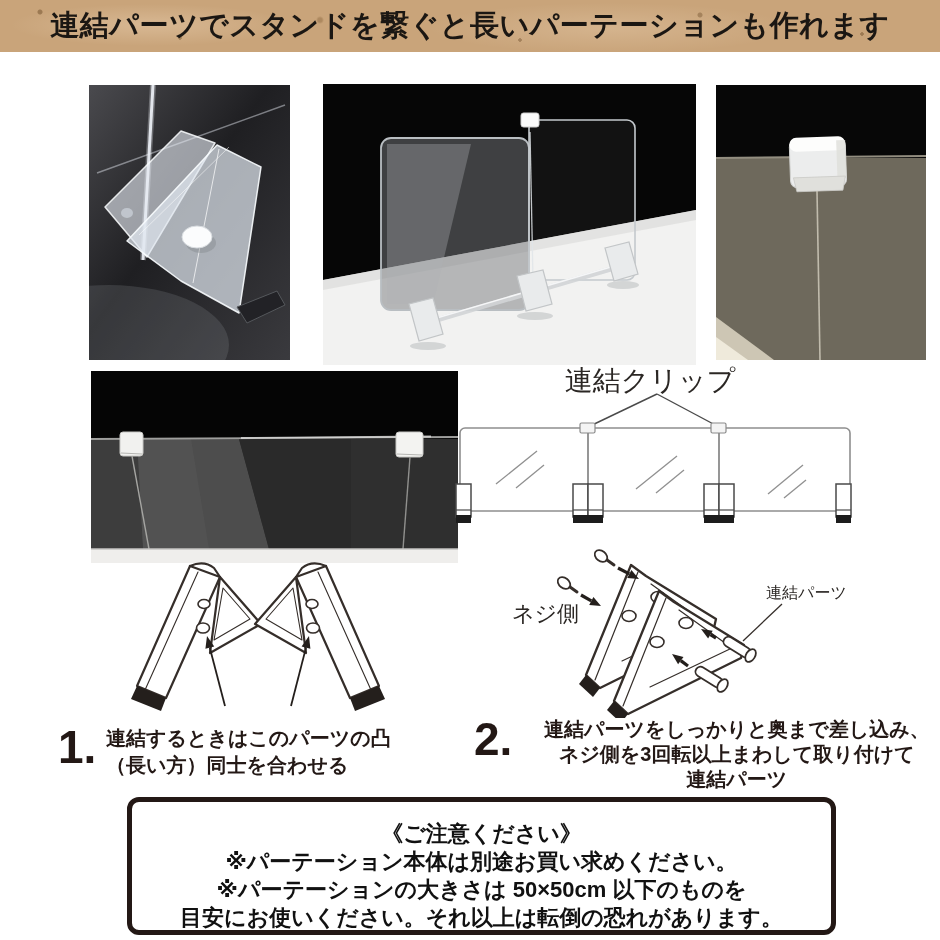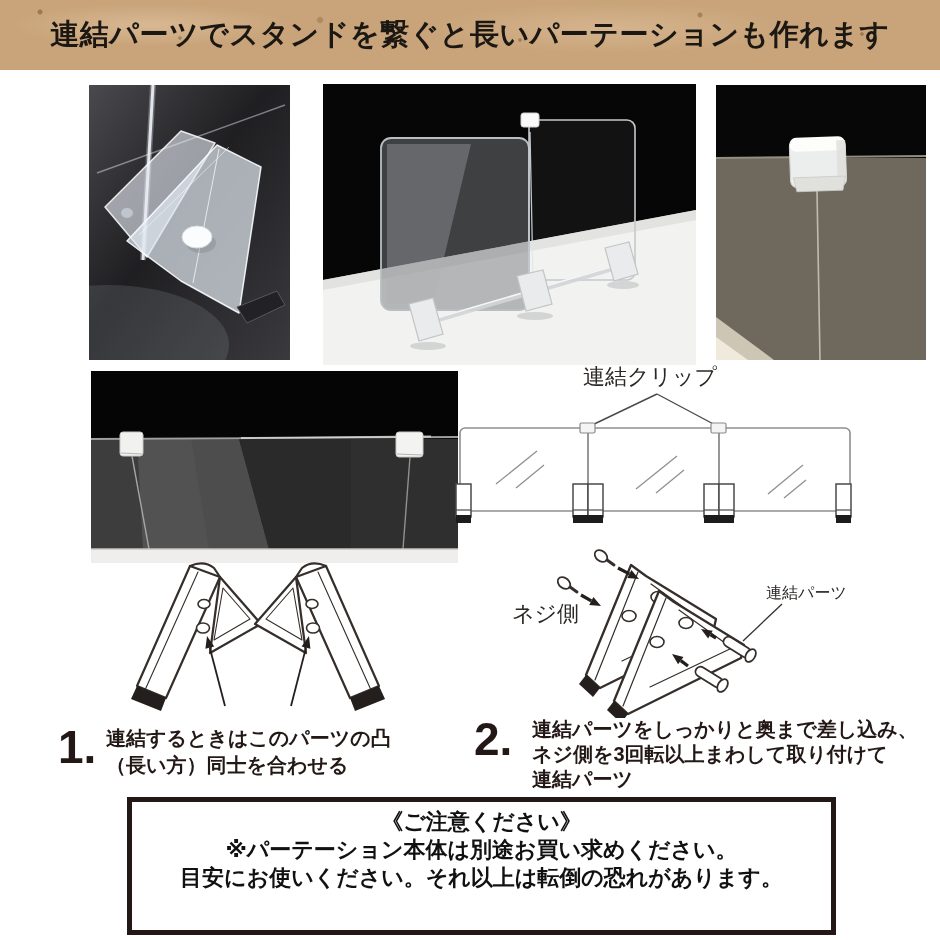--- a/index.html
+++ b/index.html
@@ -2,21 +2,21 @@
 <html><head>
 <meta charset="utf-8">
 <style>
   html,body{margin:0;padding:0;background:#fff;}
   .page{
     position:relative;width:940px;height:940px;background:#ffffff;overflow:hidden;
     font-family:"Liberation Sans","DejaVu Sans",sans-serif;
   }
   
   .banner{
-    position:absolute;left:0;top:0;width:940px;height:70px;
+    position:absolute;left:0;top:0;width:940px;height:52px;
     background-color:#c9a47a;
     background-image:
       radial-gradient(circle 3px at 40px 12px, rgba(101,69,34,.45) 0 2px, transparent 3px),
       radial-gradient(circle 2px at 180px 38px, rgba(101,69,34,.4) 0 1.5px, transparent 2px),
       radial-gradient(circle 4px at 320px 20px, rgba(120,85,45,.35) 0 2px, transparent 4px),
       radial-gradient(circle 2px at 520px 40px, rgba(101,69,34,.4) 0 1.5px, transparent 2px),
       radial-gradient(circle 3px at 700px 15px, rgba(101,69,34,.38) 0 2px, transparent 3px),
       radial-gradient(circle 2px at 862px 34px, rgba(101,69,34,.45) 0 1.5px, transparent 2px),
       radial-gradient(ellipse 200px 30px at 150px 25px, rgba(255,236,212,.28), transparent 70%),
       radial-gradient(ellipse 260px 36px at 610px 28px, rgba(255,236,212,.22), transparent 70%);
@@ -31,36 +31,36 @@
   .photo-a{left:49px;top:69px;width:201px;height:275px;}
   .photo-b{left:283px;top:68px;width:373px;height:281px;}
   .photo-c{left:676px;top:69px;width:210px;height:275px;}
   .photo-d{left:51px;top:355px;width:367px;height:192px;}
   
   .diagram-e{position:absolute;left:440px;top:390px;}
   .drawing-f{position:absolute;left:130px;top:556px;}
   .drawing-g{position:absolute;left:500px;top:546px;}
   
   .label{position:absolute;color:#2b2724;font-weight:500;white-space:nowrap;}
-  .clip-label{left:560px;top:362px;width:180px;text-align:center;font-size:22px;}
+  .clip-label{left:560px;top:362px;width:180px;text-align:center;font-size:28px;}
   .neji-label{left:512px;top:599px;font-size:22px;}
   .part-label{left:766px;top:583px;font-size:16px;}
   
   .step-num{position:absolute;font-size:46px;font-weight:800;color:#231815;line-height:1;}
   .step1-num{left:58px;top:724px;}
   .step2-num{left:474px;top:716px;}
   .step-text{position:absolute;font-size:20px;font-weight:800;color:#231815;}
   .step1-text{left:106px;top:725px;line-height:27px;}
-  .step2-text{left:532px;top:717px;line-height:25px;}
+  .step2-text{left:544px;top:717px;line-height:25px;text-align:center;}
   
   .notice{
     position:absolute;left:127px;top:797px;width:709px;height:138px;box-sizing:border-box;
-    border:5px solid #231815;border-radius:0;background:#fff;
+    border:5px solid #231815;border-radius:12px;background:#fff;
     text-align:center;color:#111;font-weight:800;font-size:22px;line-height:28px;
-    padding-top:6px;
+    padding-top:18px;
   }
 </style>
 </head>
 <body>
 
 <div class="page">
 
   <header class="banner">
     <h1>連結パーツでスタンドを繋ぐと長いパーテーションも作れます</h1>
   </header>
@@ -262,16 +262,17 @@
   <div class="step-num step2-num">2.</div>
   <div class="step-text step2-text">
     <div>連結パーツをしっかりと奥まで差し込み、</div>
     <div>ネジ側を3回転以上まわして取り付けて</div>
     <div>連結パーツ</div>
   </div>
 
   <aside class="notice">
     <div>《ご注意ください》</div>
     <div>※パーテーション本体は別途お買い求めください。</div>
+    <div>※パーテーションの大きさは 50×50cm 以下のものを</div>
     <div>目安にお使いください。それ以上は転倒の恐れがあります。</div>
   </aside>
 
 </div>
 
 </body></html>

